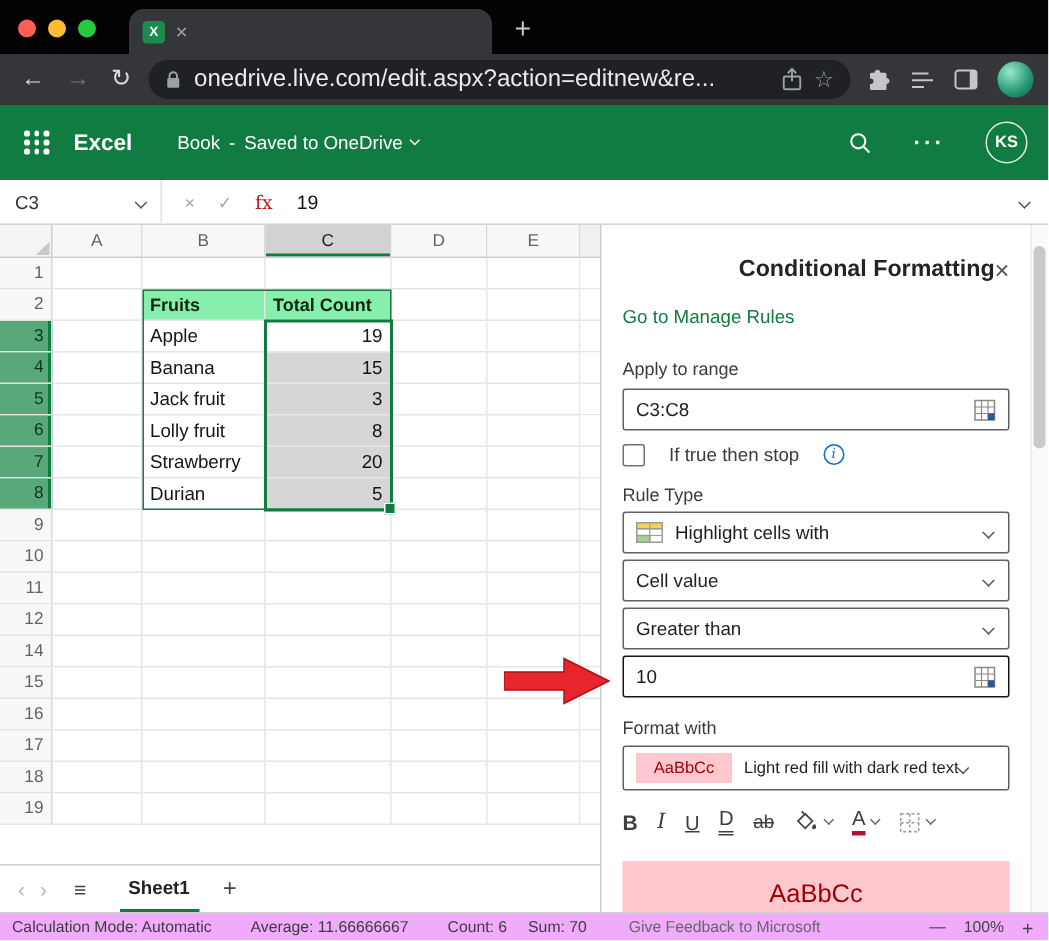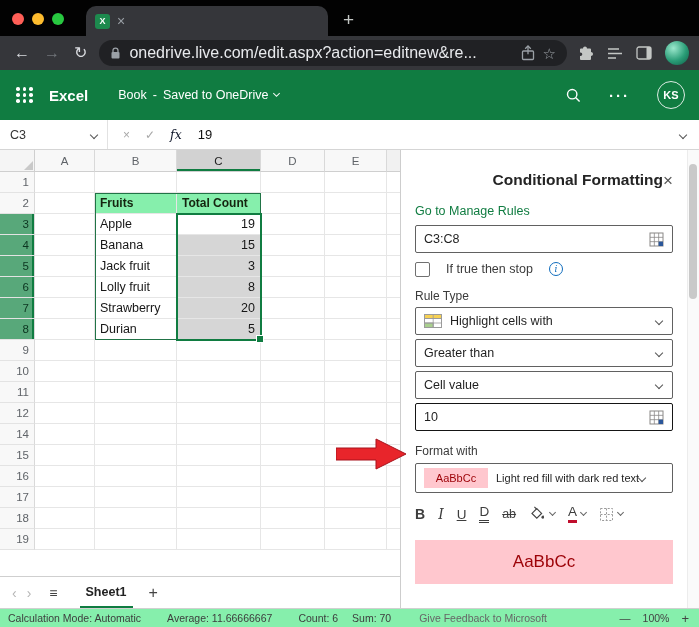--- a/index.html
+++ b/index.html
@@ -40,21 +40,21 @@
   .hdr-right{margin-left:auto;display:flex;align-items:center;gap:27px;margin-right:14px}
   .dots{font-size:15px;font-weight:bold;letter-spacing:2px}
   .kscircle{width:28px;height:28px;border-radius:50%;border:1.5px solid rgba(255,255,255,.85);display:flex;align-items:center;justify-content:center;font-size:11px;font-weight:bold}
 
   
   .formulabar{height:30px;background:#fff;border-bottom:1px solid #d5d5d5;display:flex;align-items:center;font-size:12.5px;flex:0 0 auto}
   .namebox{width:108px;height:100%;border-right:1px solid #e2e2e2;display:flex;align-items:center;position:relative;color:#333}
   .nbtext{margin-left:10px}
   .namebox .chev{position:absolute;right:10px}
   .fbtn{margin-left:15px;color:#a8a8a8;font-size:12px;line-height:1}
-  .fx{font-family:"DejaVu Serif",serif;font-style:italic;color:#0f172a;margin-left:15px}
+  .fx{font-family:"DejaVu Serif",serif;color:#b91c1c;margin-left:15px}
   .fvalue{margin-left:16px;color:#111;font-size:13px;flex:1}
   .fexpand{margin-right:13px}
 
   
   .main{height:458px;display:flex;flex:0 0 auto}
   .leftcol{width:400px;display:flex;flex-direction:column;flex:0 0 auto}
   .gridwrap{height:426px;position:relative;overflow:hidden;background:#fff}
   .colheads{display:flex;height:22px}
   .corner{width:35px;flex:0 0 auto;background:#f5f5f5;border-right:1px solid #cfcfcf;border-bottom:1px solid #cfcfcf;position:relative}
   .corner:after{content:'';position:absolute;right:1px;bottom:1px;border-left:9px solid transparent;border-bottom:9px solid #c9c9c9}
@@ -115,21 +115,21 @@
   .tbD{font-size:13.5px;border-bottom:3px double #3d3d3d;line-height:1.05}
   .tbS{font-size:12.5px;text-decoration:line-through}
   .tbgroup{display:flex;align-items:center;gap:4px}
   .tbA{font-size:13.5px;border-bottom:3px solid #c00e2d;line-height:1.1;font-weight:500}
   .minichev{width:5px;height:5px;border-right:1.2px solid #666;border-bottom:1.2px solid #666;transform:rotate(45deg);display:inline-block;margin-top:-4px}
   .preview{margin-top:14px;height:44px;background:#ffc7ce;color:#9c0006;display:flex;align-items:center;justify-content:center;font-size:17px}
   .pscroll{position:absolute;right:0;top:0;bottom:0;width:12px;background:#fafafa;border-left:1px solid #ececec}
   .pthumb{position:absolute;right:2px;top:14px;width:8px;height:135px;background:#c9c9c9;border-radius:4px}
 
   
-  .statusbar{height:19px;border-top:1px solid #d0d0d0;background:#86efac;display:flex;align-items:center;font-size:10.5px;color:#3d3d3d;flex:0 0 auto;white-space:nowrap}
+  .statusbar{height:19px;border-top:1px solid #d0d0d0;background:#f0abfc;display:flex;align-items:center;font-size:10.5px;color:#3d3d3d;flex:0 0 auto;white-space:nowrap}
   .st-calc{margin-left:8px}.st-avg{margin-left:26px}.st-count{margin-left:26px}.st-sum{margin-left:14px}
   .st-feedback{margin-left:28px;color:#666}
   .zoomgroup{margin-left:auto;margin-right:10px;display:flex;align-items:center;gap:12px;color:#444}
   .zminus{font-size:11px}.zplus{font-size:13px}
 
   
   .redarrow{position:absolute;left:336px;top:437px;z-index:40;pointer-events:none}
 </style>
 </head>
 <body>
@@ -422,20 +422,21 @@
       </div>
     </div>
 
     <div class="panel">
       <div class="ptitlerow">
         <span class="ptitle">Conditional Formatting</span>
         <span class="pclose">×</span>
       </div>
       <div class="manage">Go to Manage Rules</div>
 
+      <div class="plabel lbl-apply">Apply to range</div>
       <div class="pbox box-range">
         <input class="pinput" value="C3:C8" style="">
         <span class="rangeicon">
           <svg width="15" height="15" viewBox="0 0 15 15">
               <rect x="1" y="1" width="13" height="13" fill="none" stroke="#8a8886"></rect>
               <path d="M1 5.33h13M1 9.66h13M5.33 1v13M9.66 1v13" stroke="#8a8886" stroke-width=".8"></path>
               <rect x="9.66" y="9.66" width="4.34" height="4.34" fill="#2b579a"></rect>
             </svg>
         </span>
       </div>
@@ -452,25 +453,25 @@
               <rect x=".5" y=".5" width="17" height="13" fill="#fff" stroke="#9b9b9b"></rect>
               <rect x=".5" y=".5" width="17" height="4" fill="#f7d154" stroke="#9b9b9b"></rect>
               <rect x=".5" y="9" width="8.7" height="4.5" fill="#a9d08e" stroke="#9b9b9b"></rect>
               <path d="M9.2.5v13M.5 9h17M.5 4.5h17" fill="none" stroke="#9b9b9b" stroke-width=".8"></path>
             </svg>
         </span>
         <span>Highlight cells with</span>
         <span class="chev"></span>
       </div>
       <div class="pbox pdd">
+        <span>Cell value</span>
+        <span class="chev"></span>
+      </div>
+      <div class="pbox pdd">
         <span>Greater than</span>
-        <span class="chev"></span>
-      </div>
-      <div class="pbox pdd">
-        <span>Cell value</span>
         <span class="chev"></span>
       </div>
       <div class="pbox box-value">
         <input class="pinput" value="10" style="">
         <span class="rangeicon">
           <svg width="15" height="15" viewBox="0 0 15 15">
               <rect x="1" y="1" width="13" height="13" fill="none" stroke="#8a8886"></rect>
               <path d="M1 5.33h13M1 9.66h13M5.33 1v13M9.66 1v13" stroke="#8a8886" stroke-width=".8"></path>
               <rect x="9.66" y="9.66" width="4.34" height="4.34" fill="#2b579a"></rect>
             </svg>

